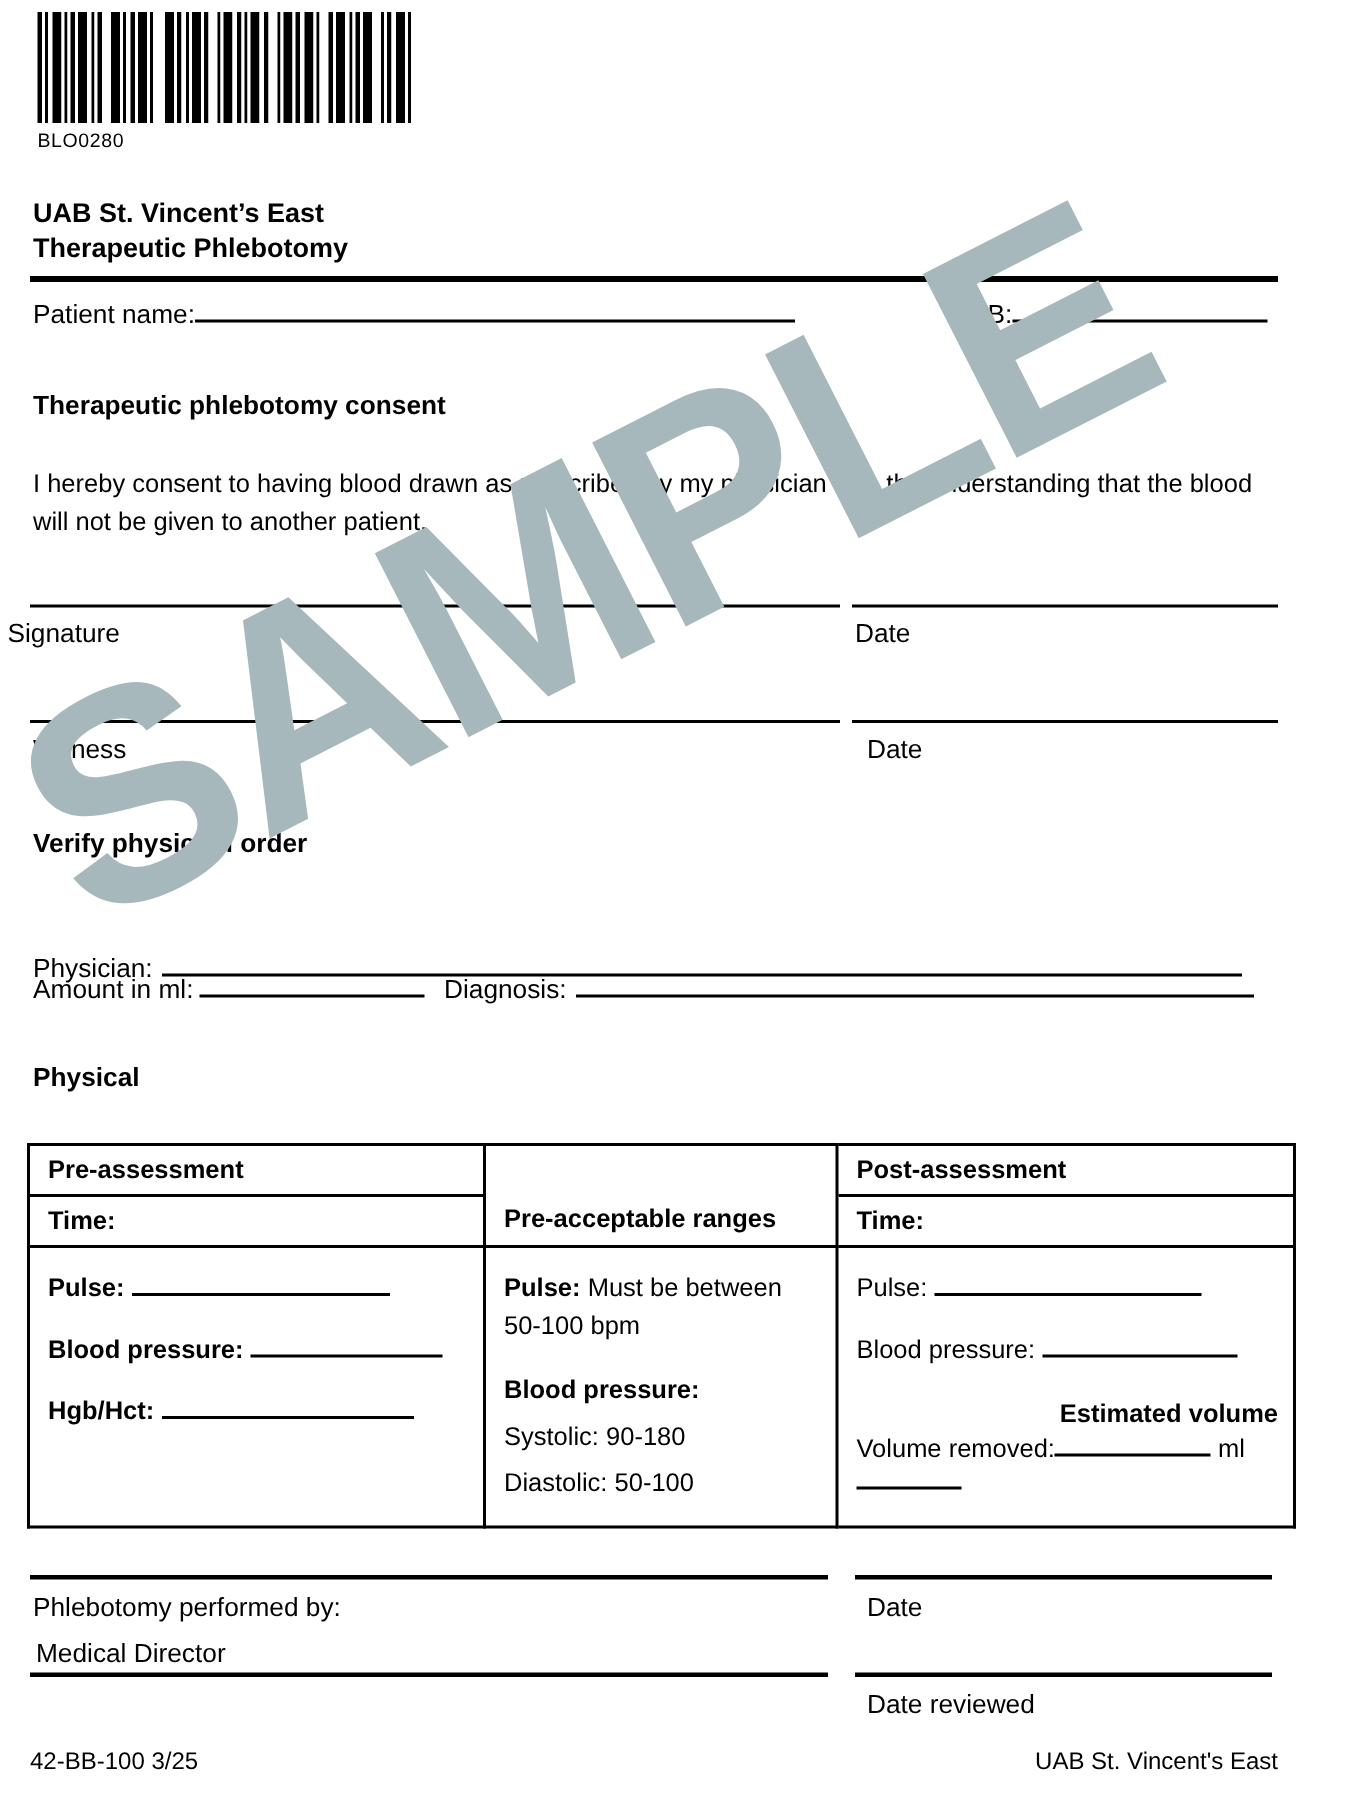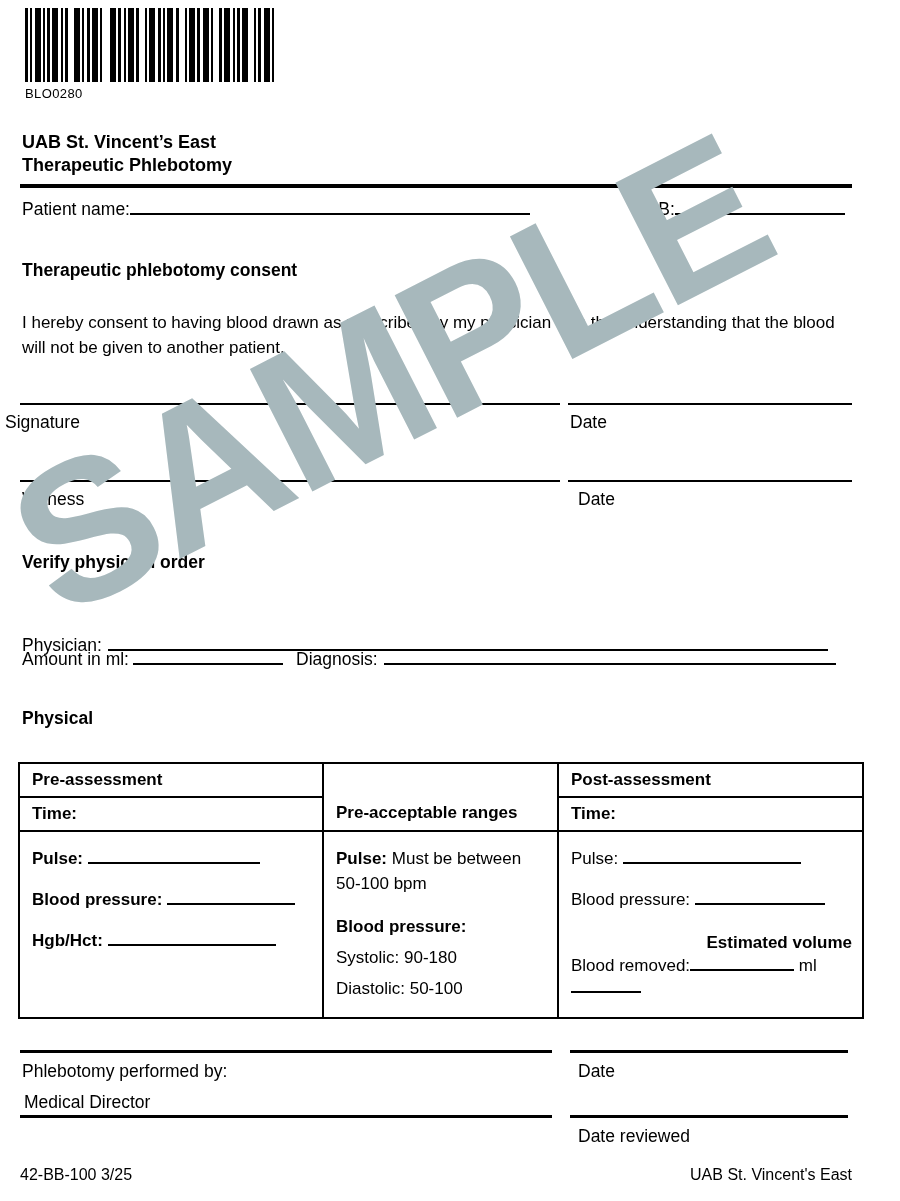--- a/index.html
+++ b/index.html
@@ -366,21 +366,21 @@
           <div class="blk" style="margin-bottom:16px;">
             <span>Pulse:</span>
             <span class="cell-line" style="width:178px;"></span>
           </div>
           <div class="blk" style="margin-bottom:18px;">
             <span>Blood pressure:</span>
             <span class="cell-line" style="width:130px;"></span>
           </div>
           <div class="blk b" style="margin-bottom:0;text-align:right;">Estimated volume</div>
           <div class="blk" style="line-height:22px;">
-            <span>Blood removed:</span><span class="cell-line" style="width:104px;"></span>
+            <span>Volume removed:</span><span class="cell-line" style="width:104px;"></span>
             <span>ml</span><span class="cell-line" style="width:70px;"></span>
           </div>
         </td>
       </tr>
     </tbody>
   </table>
 
   <div class="footline" style="left:20px; top:1050px; width:532px;"></div>
   <div class="footline" style="left:570px; top:1050px; width:278px;"></div>
   <div class="sublabel" style="left:22px; top:1061px;">Phlebotomy performed by:</div>

